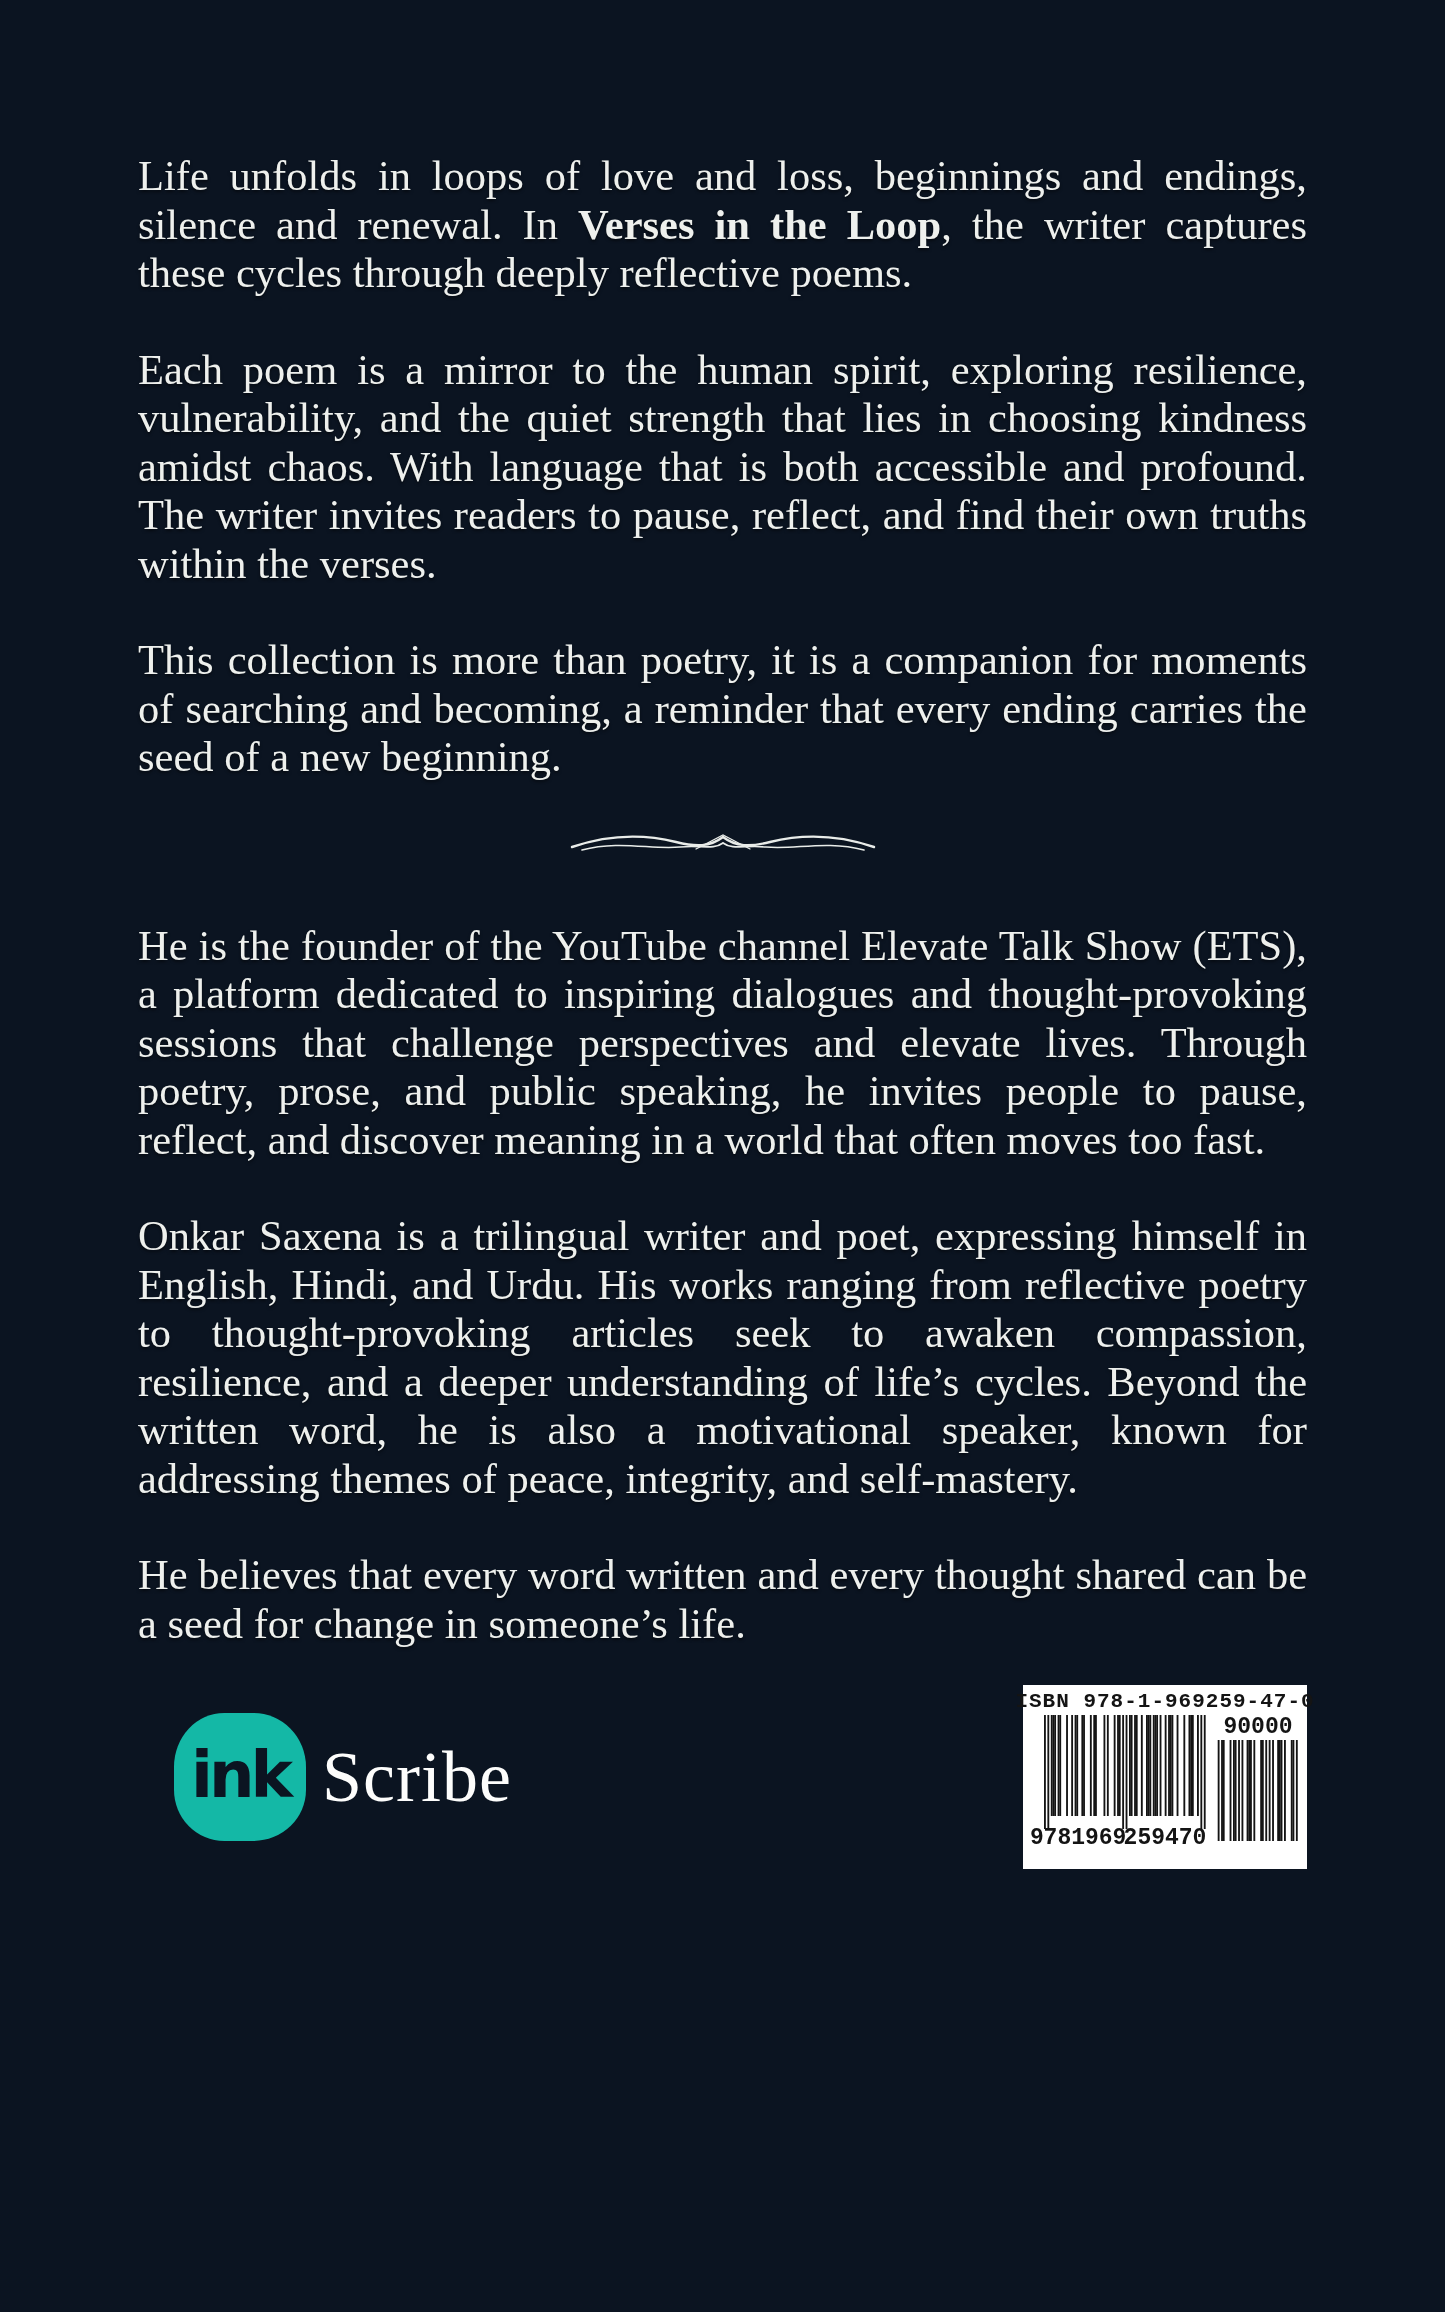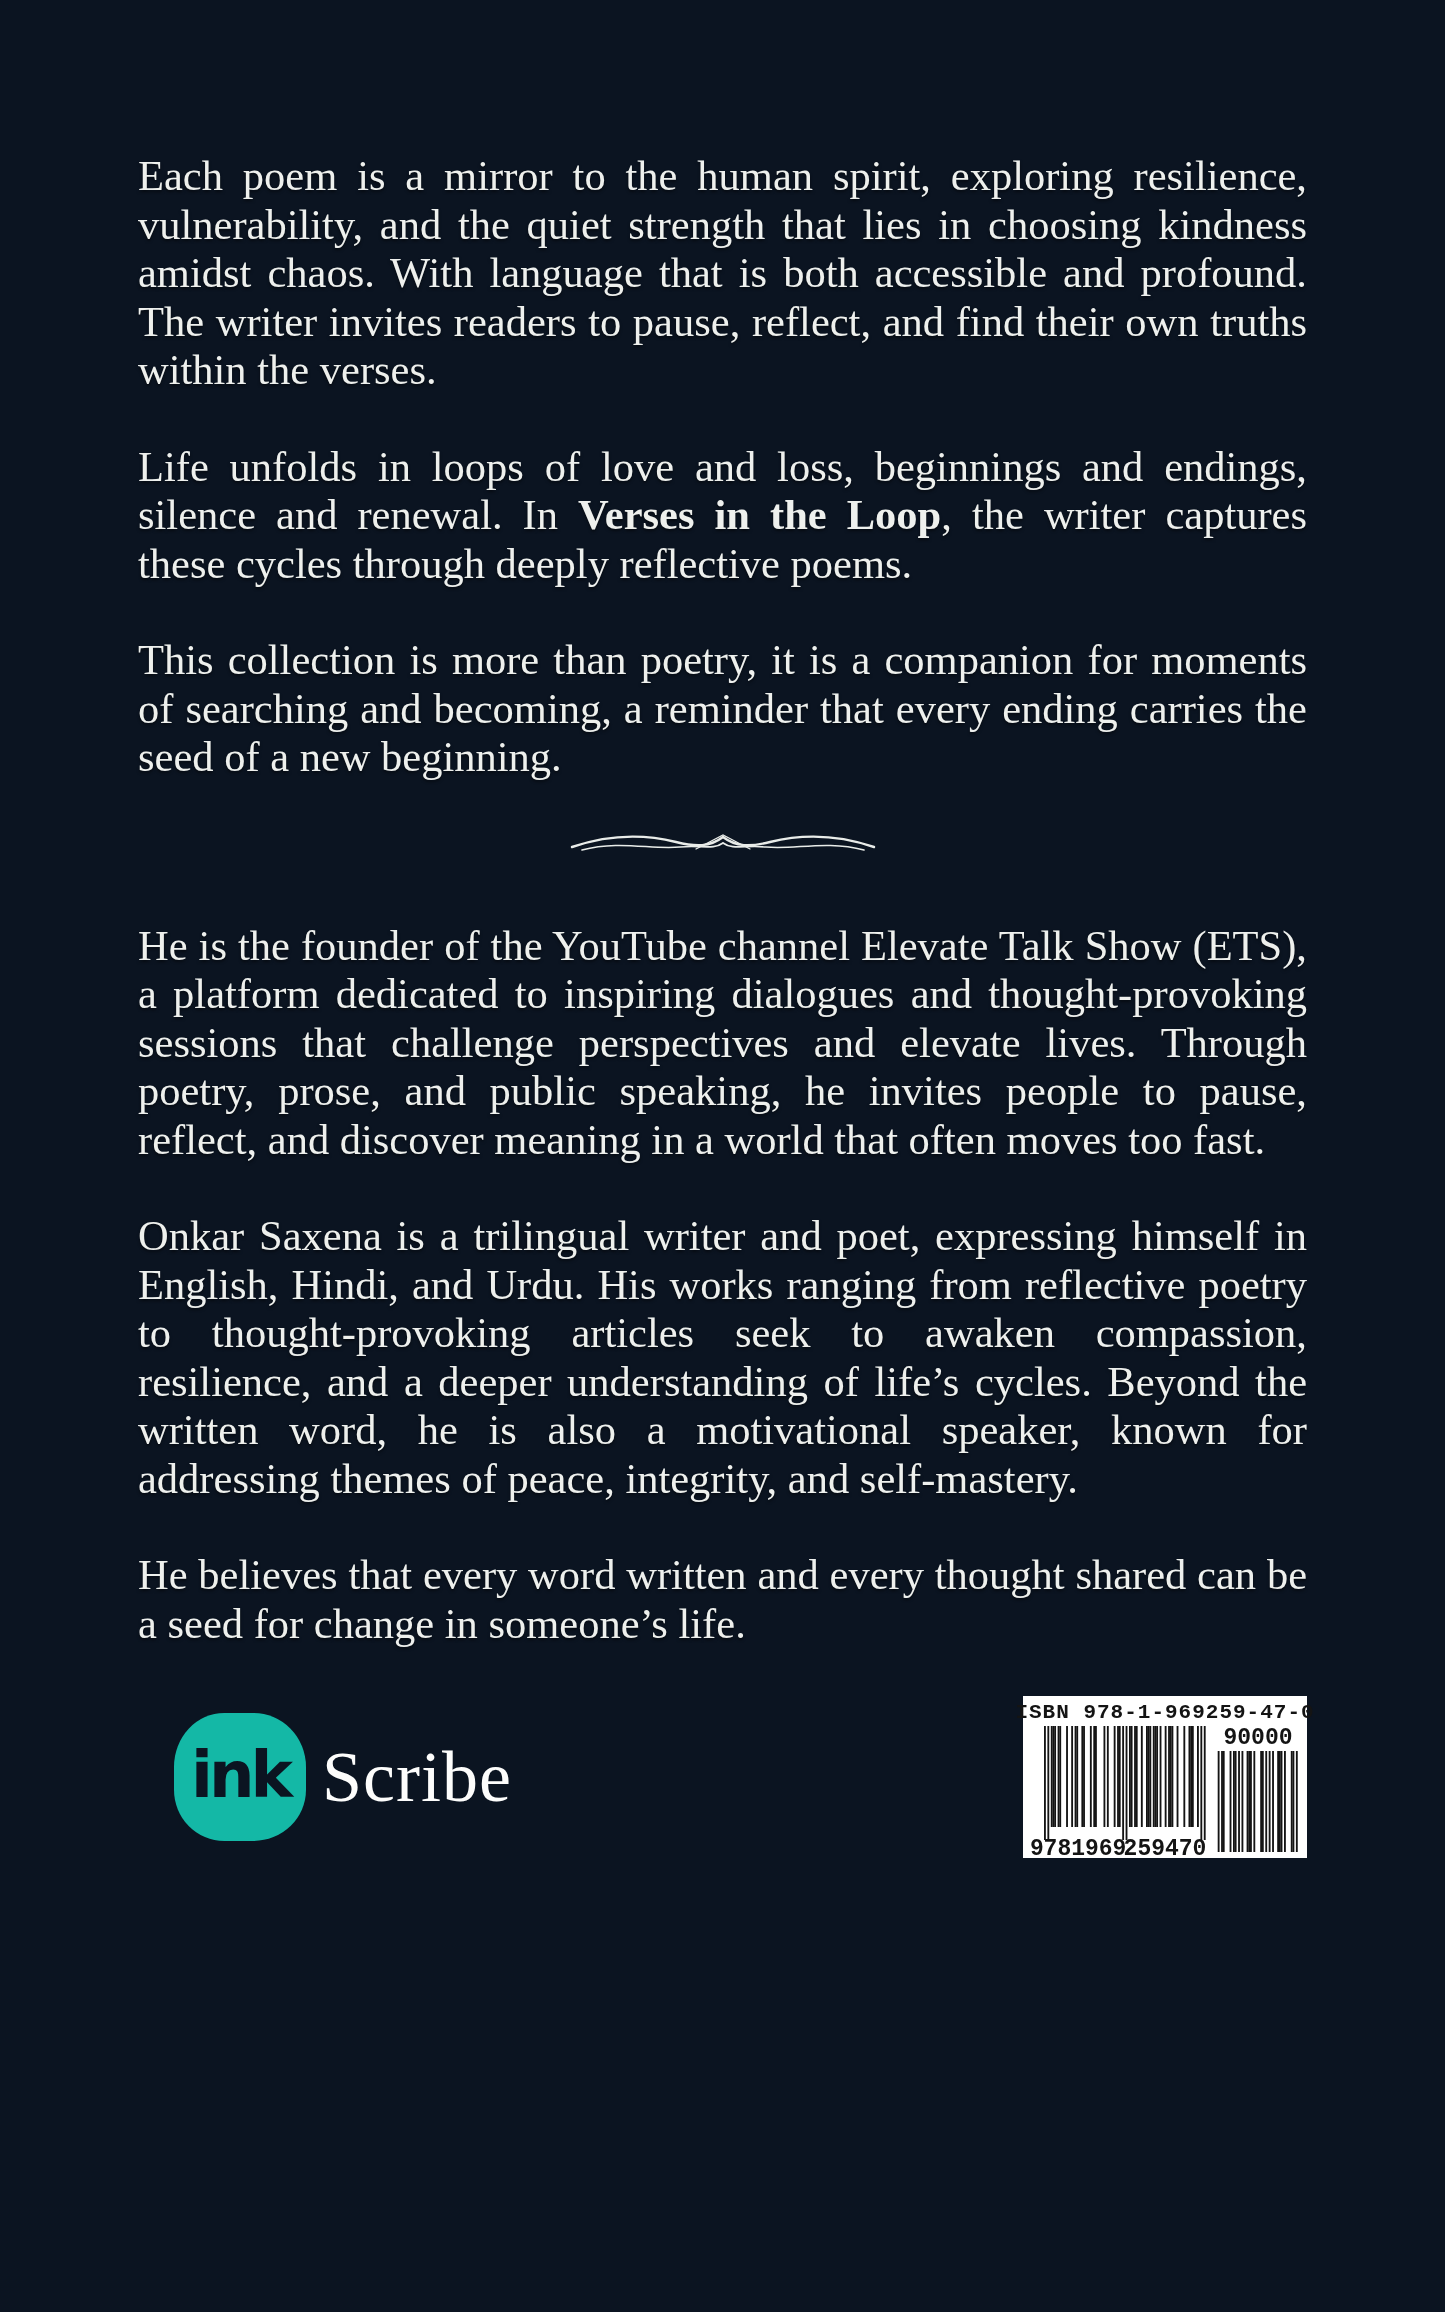--- a/index.html
+++ b/index.html
@@ -35,38 +35,38 @@
     font-family:"DejaVu Sans","Liberation Sans",sans-serif;
     font-weight:800;font-size:64px;letter-spacing:-4px;color:#0b1421;
     transform:translateY(-2px);
   }
   .publisher-name{
     font-family:Liberation Serif, serif;
     font-size:72px;color:#fdfdfc;margin-left:16px;line-height:1;
     letter-spacing:1px;
   }
   .barcode-box{
-    box-sizing:border-box;width:284px;height:162px;background:#ffffff;
+    box-sizing:border-box;width:284px;height:184px;background:#ffffff;
     padding:5px 9px 4px 9px;display:flex;flex-direction:column;align-items:center;
   }
   .isbn-line{
     font-family:"Liberation Mono","DejaVu Sans Mono",monospace;
     font-size:21px;line-height:24px;letter-spacing:1px;color:#141414;
     white-space:nowrap;font-weight:bold;
   }
   .bars-row{display:flex;align-items:flex-start;gap:10px;margin-top:1px;}
 </style>
 </head>
 <body>
 
 <div class="cover">
 
+  <p class="para"><span>Life unfolds in loops of love and loss, beginnings and endings, silence and renewal. In </span><strong>Verses in the Loop</strong><span>, the writer captures these cycles through deeply reflective poems.</span></p>
+
   <p class="para">Each poem is a mirror to the human spirit, exploring resilience, vulnerability, and the quiet strength that lies in choosing kindness amidst chaos. With language that is both accessible and profound. The writer invites readers to pause, reflect, and find their own truths within the verses.</p>
-
-  <p class="para"><span>Life unfolds in loops of love and loss, beginnings and endings, silence and renewal. In </span><strong>Verses in the Loop</strong><span>, the writer captures these cycles through deeply reflective poems.</span></p>
 
   <p class="para">This collection is more than poetry, it is a companion for moments of searching and becoming, a reminder that every ending carries the seed of a new beginning.</p>
 
   <div class="divider">
     <svg width="310" height="26" viewBox="0 0 310 26" fill="none" xmlns="http://www.w3.org/2000/svg">
       <g stroke="#e9ece9" fill="none" stroke-linecap="round">
         <path d="M4,17 C45,3 80,5 108,12 C128,17 142,17 155,7" stroke-width="2.4"></path>
         <path d="M14,20 C52,10 84,20 112,17 C132,15 146,20 155,13" stroke-width="1.6"></path>
         <path d="M306,17 C265,3 230,5 202,12 C182,17 168,17 155,7" stroke-width="2.4"></path>
         <path d="M296,20 C258,10 226,20 198,17 C178,15 164,20 155,13" stroke-width="1.6"></path>

